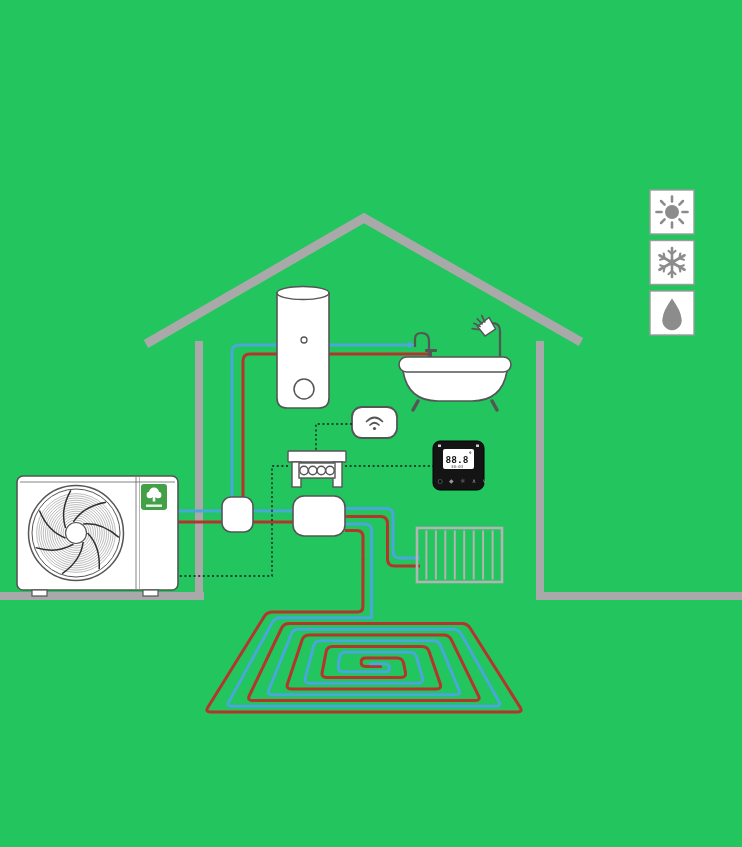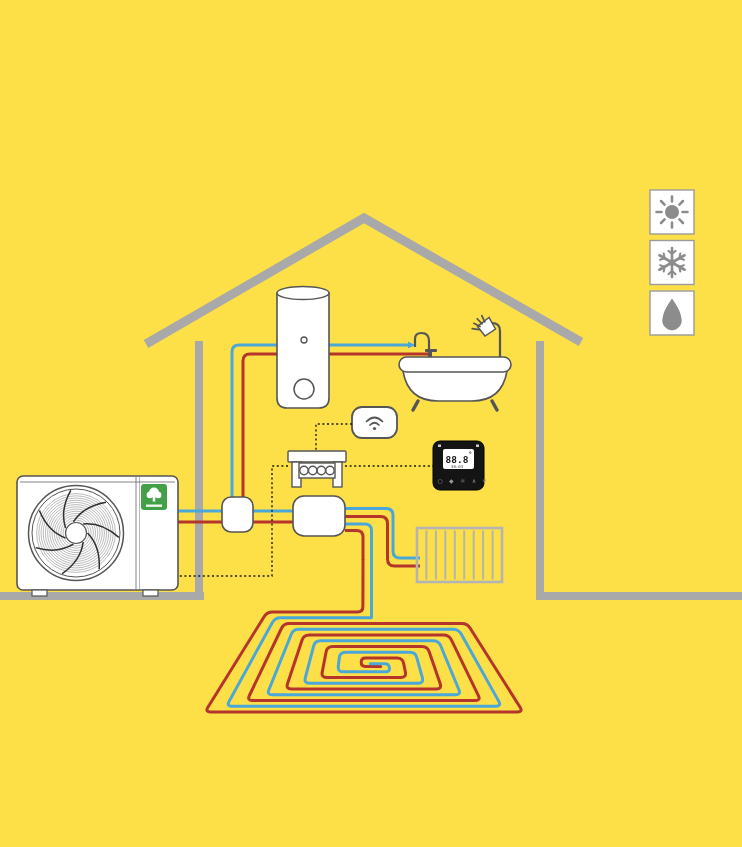--- a/index.html
+++ b/index.html
@@ -1,16 +1,16 @@
 <!DOCTYPE html>
 <html style="--hot: #b5342c; --cold: #4aa7d9; --outline: #555555; --house: #a9a9a9; --radiator: #b4b4b4; --iconGray: #8c8c8c; --iconBorder: #9b9b9b; --logoGreen: #43a047; --wire: #1a1a1a; --thermostatBg: #141414;"><head>
 <meta charset="utf-8">
 <style>
   html,body{margin:0;padding:0;background:#fff;}
-  #stage{position:relative;width:742px;height:847px;background:#fde047;overflow:hidden;
+  #stage{position:relative;width:742px;height:847px;background:#22c55e;overflow:hidden;
          font-family:"DejaVu Sans",sans-serif;}
   svg{position:absolute;left:0;top:0;}
   .out{stroke:var(--outline);fill:none;}
   .outf{stroke:var(--outline);fill:#fff;}
   .hot{stroke:var(--hot);fill:none;stroke-width:3;}
   .cold{stroke:var(--cold);fill:none;stroke-width:3;}
   .house{fill:var(--house);}
   .wire{stroke:var(--wire);fill:none;stroke-width:1.4;stroke-dasharray:2 2.6;}
   .rad{stroke:var(--radiator);fill:none;}
   .gicon{fill:var(--iconGray);}

